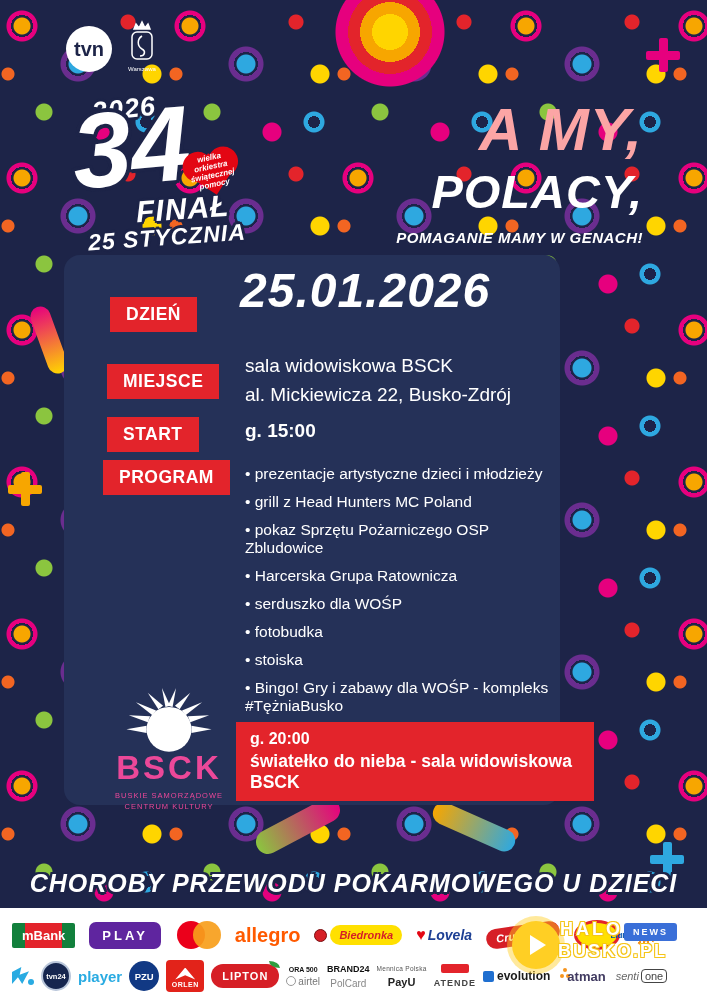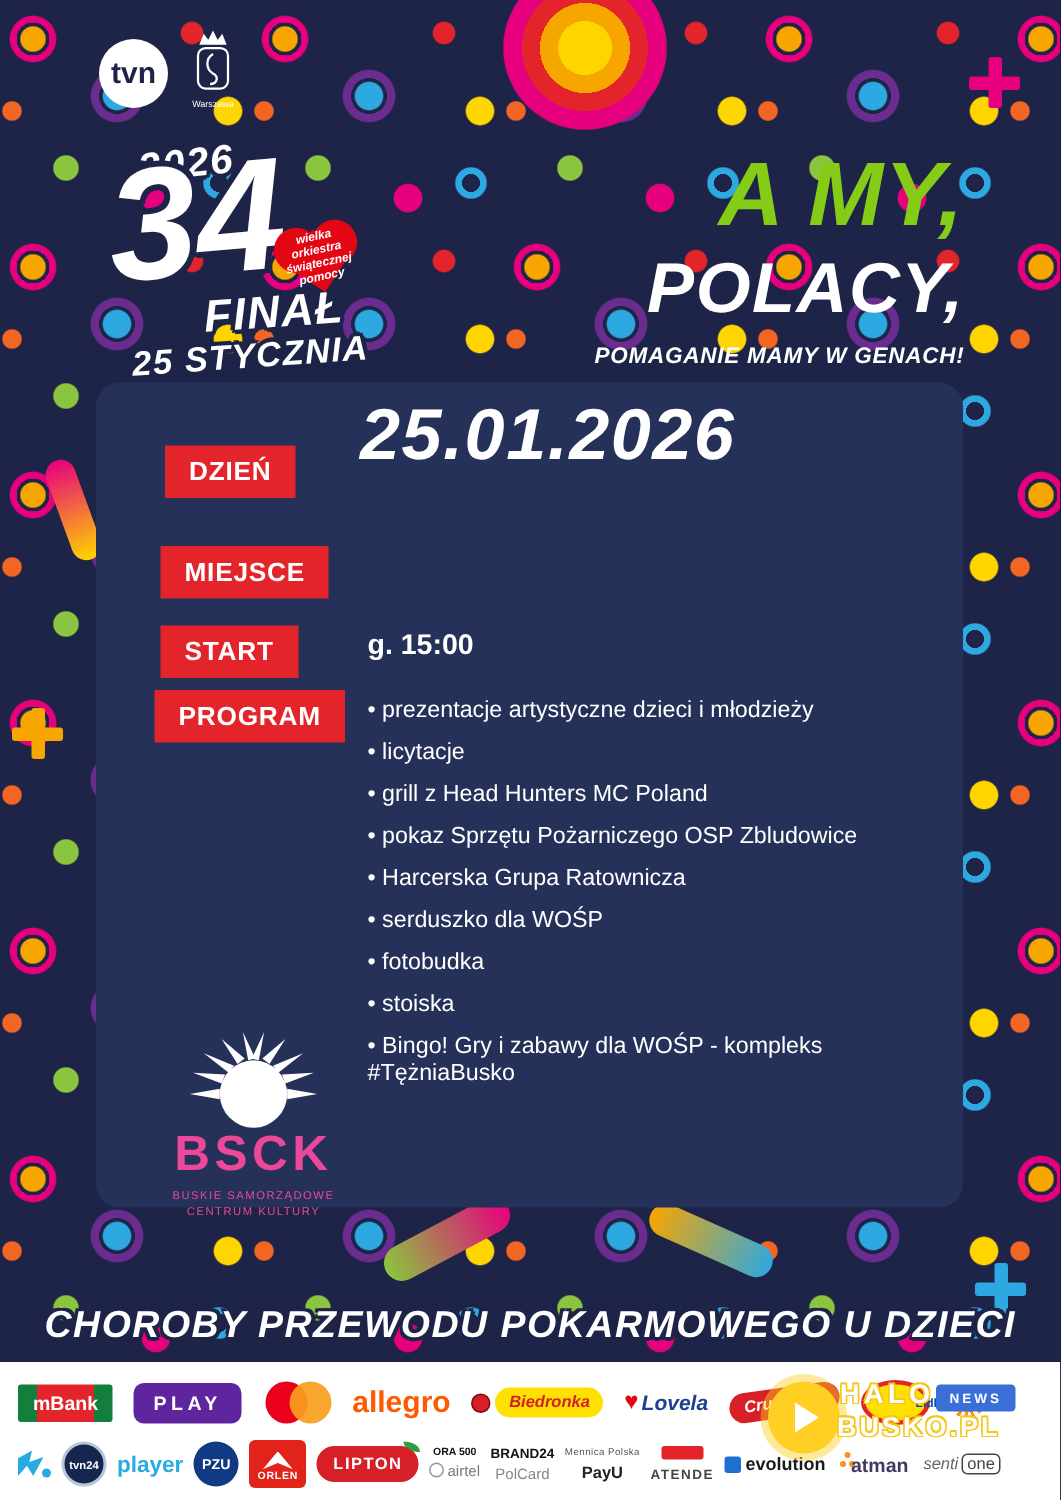--- a/index.html
+++ b/index.html
@@ -52,26 +52,26 @@
   .wosp-final{position:absolute;left:136px;top:192px;font-size:30px;transform:rotate(-4deg);z-index:3;letter-spacing:1px;}
   .wosp-date{position:absolute;left:88px;top:224px;font-size:23px;transform:rotate(-4deg);z-index:3;letter-spacing:1px;}
   .heart{position:absolute;left:184px;top:146px;width:56px;height:52px;transform:rotate(-12deg);z-index:4;}
   .heart::after{content:"";position:absolute;width:30px;height:30px;border-radius:50%;background:#e30613;left:0;top:3px;box-shadow:26px 0 0 #e30613;}
   .heart::before{content:"";position:absolute;width:30px;height:30px;background:#e30613;left:13px;top:13px;transform:rotate(45deg);}
   .heart-text{position:absolute;inset:4px 0 6px 0;z-index:1;display:flex;align-items:center;justify-content:center;
     text-align:center;color:#fff;font-size:8px;line-height:1.15;font-style:italic;font-weight:bold;}
 
   
   .headline{position:absolute;left:350px;right:64px;top:98px;text-align:right;z-index:3;}
-  .headline .l1{font-size:60px;line-height:1.05;color:#84cc16;font-weight:bold;font-style:italic;letter-spacing:1px;}
+  .headline .l1{font-size:60px;line-height:1.05;color:#fca5a5;font-weight:bold;font-style:italic;letter-spacing:1px;}
   .headline .l2{font-size:47px;line-height:1.05;color:#fff;font-weight:bold;font-style:italic;margin-top:6px;letter-spacing:1px;}
   .headline .l3{font-size:15px;color:#fff;font-weight:bold;font-style:italic;margin-top:13px;letter-spacing:.5px;}
 
   
-  .card{position:absolute;left:64px;top:255px;width:578px;height:550px;background:#253158;border-radius:16px;z-index:2;}
+  .card{position:absolute;left:64px;top:255px;width:496px;height:550px;background:#253158;border-radius:16px;z-index:2;}
   .tag{position:absolute;background:#e3242b;color:#fff;font-weight:bold;font-size:17.5px;
        padding:7px 16px;letter-spacing:.5px;}
   .tag-day{left:46px;top:42px;}
   .tag-place{left:43px;top:109px;}
   .tag-start{left:43px;top:162px;}
   .tag-program{left:39px;top:205px;}
   .ev-date{position:absolute;left:176px;top:8px;font-size:48px;color:#fff;font-weight:bold;font-style:italic;letter-spacing:1px;}
   .ev-venue{position:absolute;left:181px;top:97px;font-size:19px;color:#fff;line-height:1.5;}
   .ev-start{position:absolute;left:181px;top:165px;font-size:19px;color:#fff;font-weight:bold;}
   .program{position:absolute;left:181px;top:210px;margin:0;padding:0;list-style:none;}
@@ -204,30 +204,33 @@
     <div class="l1">A MY,</div>
     <div class="l2">POLACY,</div>
     <div class="l3">POMAGANIE MAMY W GENACH!</div>
   </div>
 
   <div class="card">
     <div class="tag tag-day">DZIEŃ</div>
     <div class="ev-date">25.01.2026</div>
 
     <div class="tag tag-place">MIEJSCE</div>
+    <div class="ev-venue">
+      <div>sala widowiskowa BSCK</div>
+      <div>al. Mickiewicza 22, Busko-Zdrój</div>
+    </div>
 
     <div class="tag tag-start">START</div>
     <div class="ev-start">g. 15:00</div>
 
     <div class="tag tag-program">PROGRAM</div>
     <ul class="program">
 
         <li class="program-item">prezentacje artystyczne dzieci i młodzieży</li>
 
-        <li class="program-item">licytacje</li>
 
         <li class="program-item">grill z Head Hunters MC Poland</li>
 
         <li class="program-item">pokaz Sprzętu Pożarniczego OSP Zbludowice</li>
 
         <li class="program-item">Harcerska Grupa Ratownicza</li>
 
         <li class="program-item">serduszko dla WOŚP</li>
 
         <li class="program-item">fotobudka</li>
@@ -253,20 +256,24 @@
           <polygon points="14,46 31,43 31,49"></polygon>
         </g>
       </svg>
       <div class="bsck-acronym">BSCK</div>
       <div class="bsck-name">
         <div>BUSKIE SAMORZĄDOWE</div>
         <div>CENTRUM KULTURY</div>
       </div>
     </div>
 
+    <div class="evening">
+      <div class="t1">g. 20:00</div>
+      <div class="t2">światełko do nieba - sala widowiskowa BSCK</div>
+    </div>
   </div>
 
   <div class="banner">CHOROBY PRZEWODU POKARMOWEGO U DZIECI</div>
 
   <div class="footer">
     <div class="sponsor-row row1">
 
         <div class="chip logo-mbank">
           <span class="chip-label">mBank</span>
         </div>

